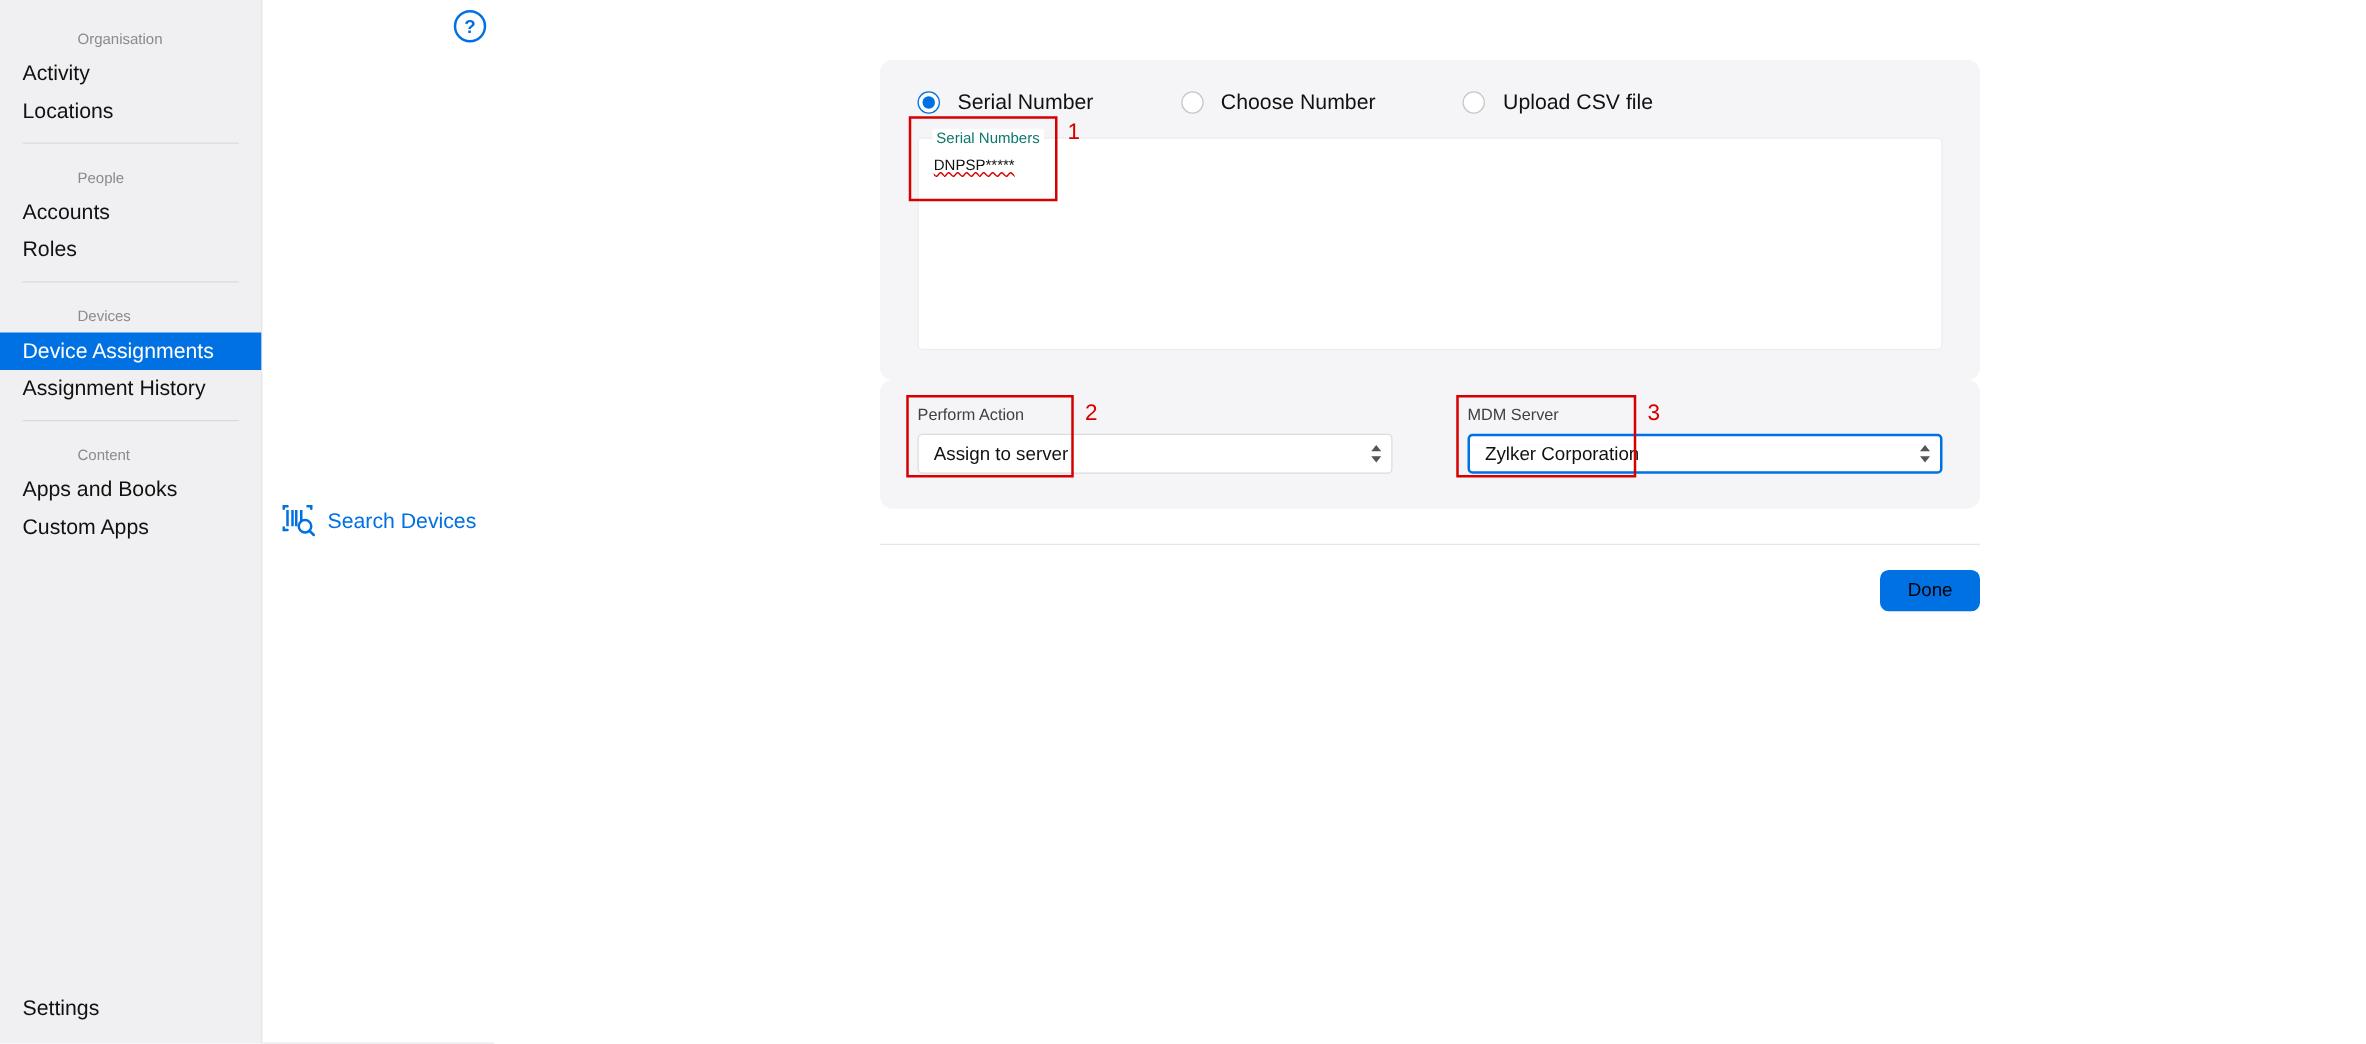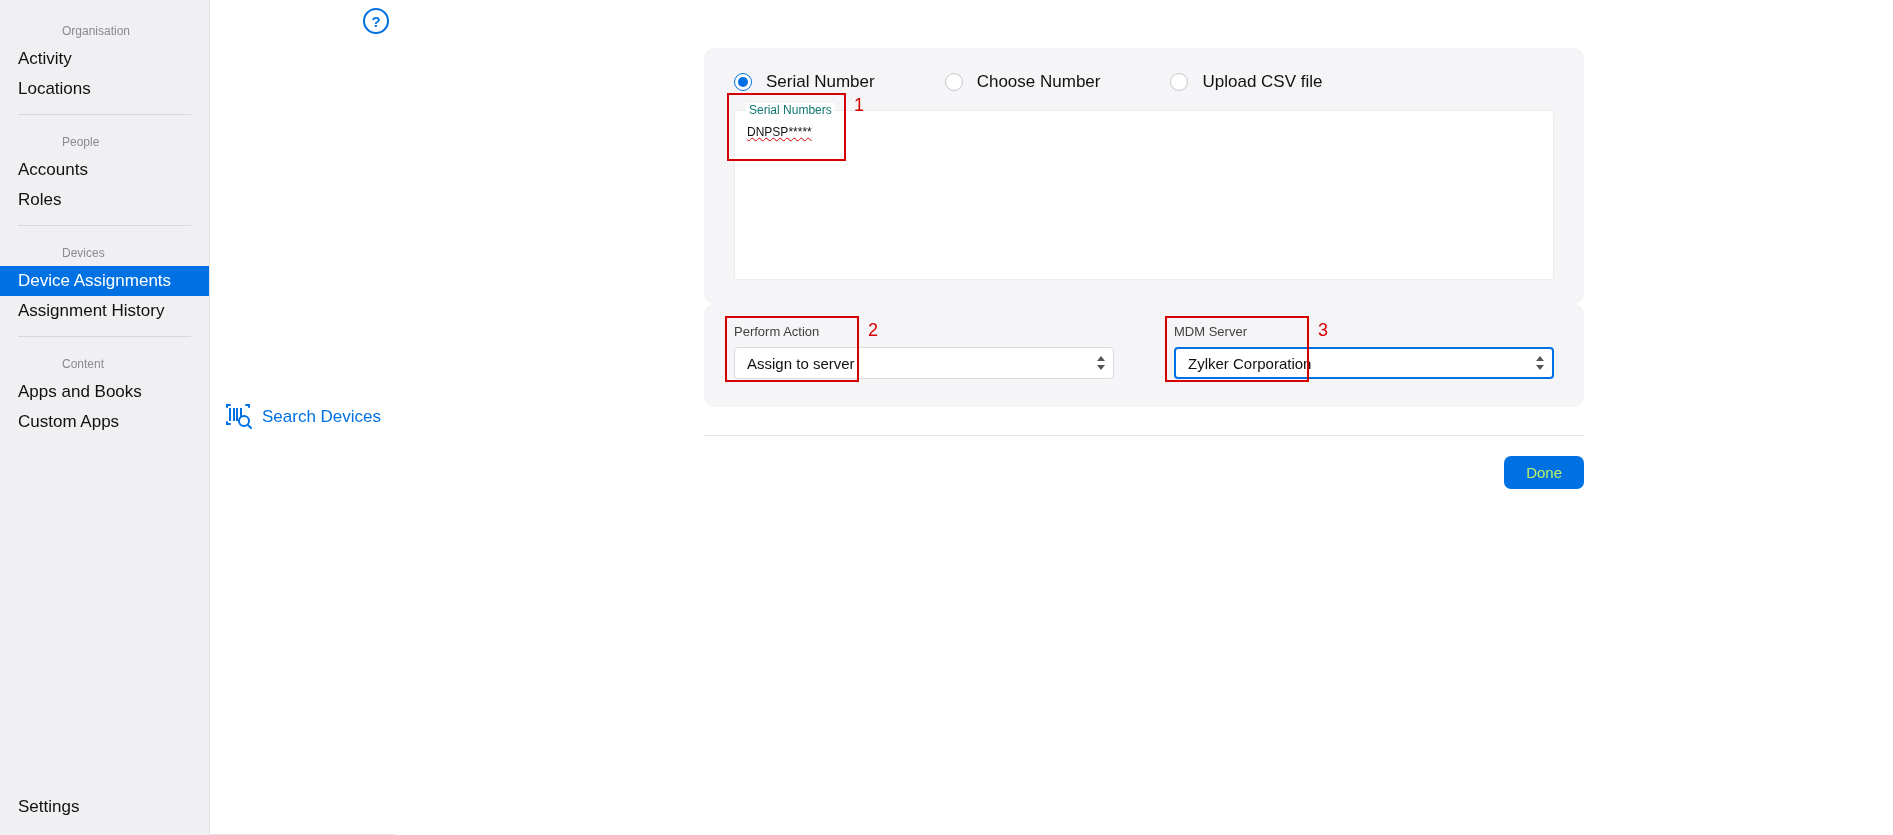--- a/index.html
+++ b/index.html
@@ -137,21 +137,21 @@
     content:""; position:absolute; left:0; width:0; height:0;
     border-left:4px solid transparent; border-right:4px solid transparent;
   }
   .select-box .updn::before { top:0; border-bottom:5px solid #555; }
   .select-box .updn::after { bottom:0; border-top:5px solid #555; }
 
   .hr { height:1px; background:#e6e6ea; margin:28px 0 20px 0; }
 
   .done-row { display:flex; justify-content:flex-end; }
   .btn-primary {
-    background:#0071e3; color:#bef264; border:none; border-radius:7px;
+    background:#0071e3; color:#000000; border:none; border-radius:7px;
     font-size:15px; font-weight:500; padding:8px 22px; cursor:pointer;
   }
 
   
   .squiggle {
     text-decoration-line: underline;
     text-decoration-style: wavy;
     text-decoration-color: #d60000;
     text-decoration-thickness: 1px;
   }

